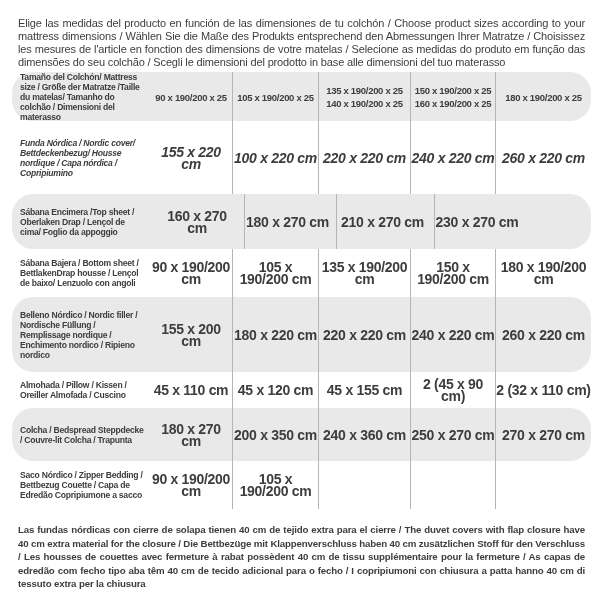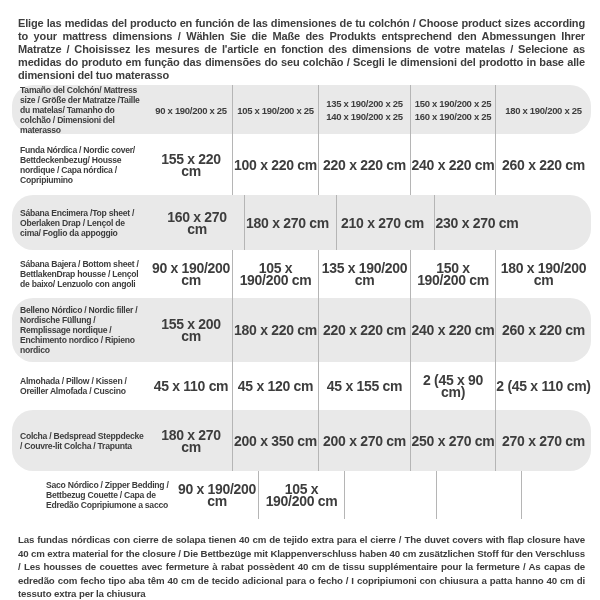--- a/index.html
+++ b/index.html
@@ -8,43 +8,43 @@
     width: 600px;
     height: 600px;
     background: #ffffff;
     overflow: hidden;
     font-family: "Liberation Sans", sans-serif;
     color: #3d3d3d;
   }
   .intro {
     margin: 17px 15px 0 18px;
     font-size: 11px;
-    font-weight: bold;
+    font-weight: normal;
     line-height: 13px;
     letter-spacing: -0.15px;
     text-align: justify;
   }
   .size-table {
     margin: 3px 0 0 12px;
     width: 579px;
   }
   .tr {
     display: grid;
     grid-template-columns: 138px 82px 86px 92px 85px 96px;
     border-radius: 21px;
   }
   .tr:nth-child(odd) { background: #e9e9e9; }
   .tr:nth-child(1) { height: 49px; }
-  .tr:nth-child(2) { height: 61px; }
+  .tr:nth-child(2) { height: 73px; font-style: italic; }
   .tr:nth-child(3) { height: 55px; gap: 6px; }
   .tr:nth-child(4) { height: 48px; }
-  .tr:nth-child(5) { height: 64px; }
-  .tr:nth-child(6) { height: 48px; }
-  .tr:nth-child(7) { height: 61px; }
-  .tr:nth-child(8) { height: 48px; margin-left: 26px; }
+  .tr:nth-child(5) { height: 75px; }
+  .tr:nth-child(6) { height: 36px; }
+  .tr:nth-child(7) { height: 53px; }
+  .tr:nth-child(8) { height: 48px; }
   .td {
     display: flex;
     align-items: center;
     justify-content: center;
     font-weight: bold;
     font-size: 14px;
     letter-spacing: -0.3px;
     text-align: center;
     white-space: pre-line;
     line-height: 12px;
@@ -121,28 +121,28 @@
     <div class="td val">240 x 220 cm</div>
     <div class="td val">260 x 220 cm</div>
   </div>
 
   <div class="tr">
     <div class="td label">Almohada / Pillow / Kissen / Oreiller Almofada / Cuscino</div>
     <div class="td val">45 x 110 cm</div>
     <div class="td val">45 x 120 cm</div>
     <div class="td val">45 x 155 cm</div>
     <div class="td val">2 (45 x 90 cm)</div>
-    <div class="td val">2 (45 x 110 cm)</div>
+    <div class="td val">2 (32 x 110 cm)</div>
   </div>
 
   <div class="tr">
     <div class="td label">Colcha / Bedspread Steppdecke / Couvre-lit Colcha / Trapunta</div>
     <div class="td val">180 x 270 cm</div>
     <div class="td val">200 x 350 cm</div>
-    <div class="td val">200 x 270 cm</div>
+    <div class="td val">240 x 360 cm</div>
     <div class="td val">250 x 270 cm</div>
     <div class="td val">270 x 270 cm</div>
   </div>
 
   <div class="tr">
     <div class="td label">Saco Nórdico / Zipper Bedding / Bettbezug Couette / Capa de Edredão Copripiumone a sacco</div>
     <div class="td val">90 x 190/200 cm</div>
     <div class="td val">105 x 190/200 cm</div>
     <div class="td val"></div>
     <div class="td val"></div>

